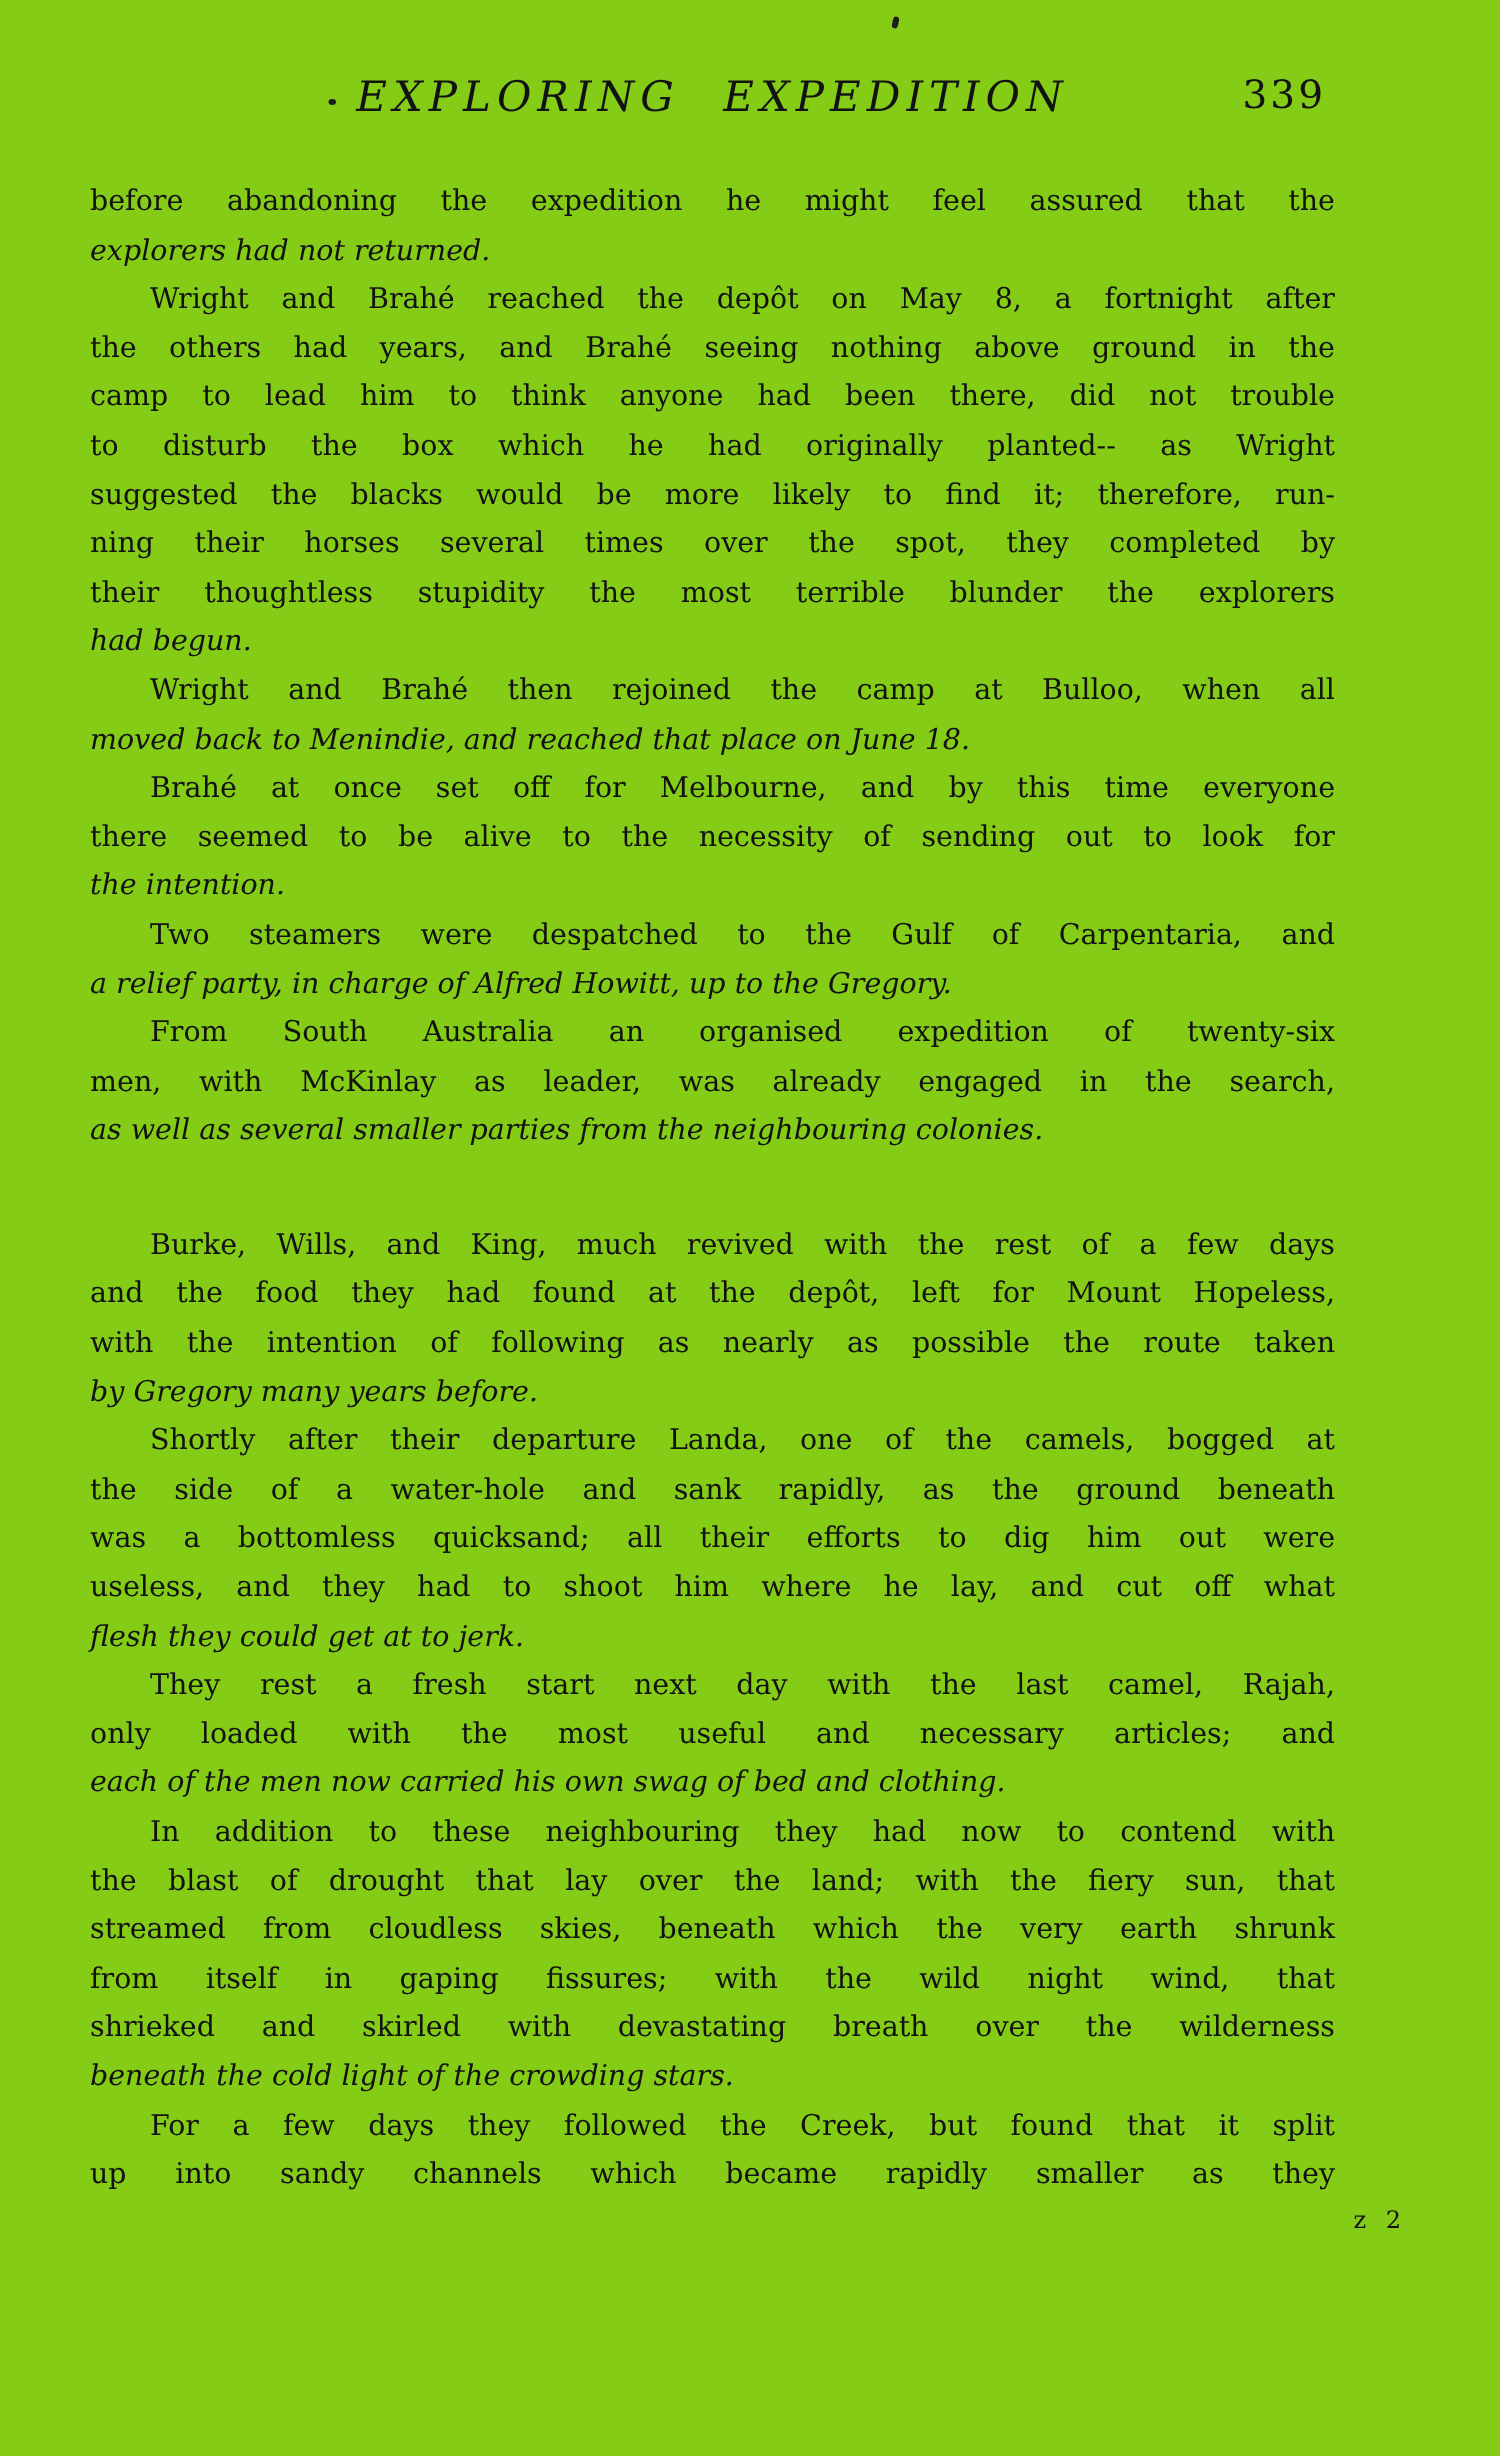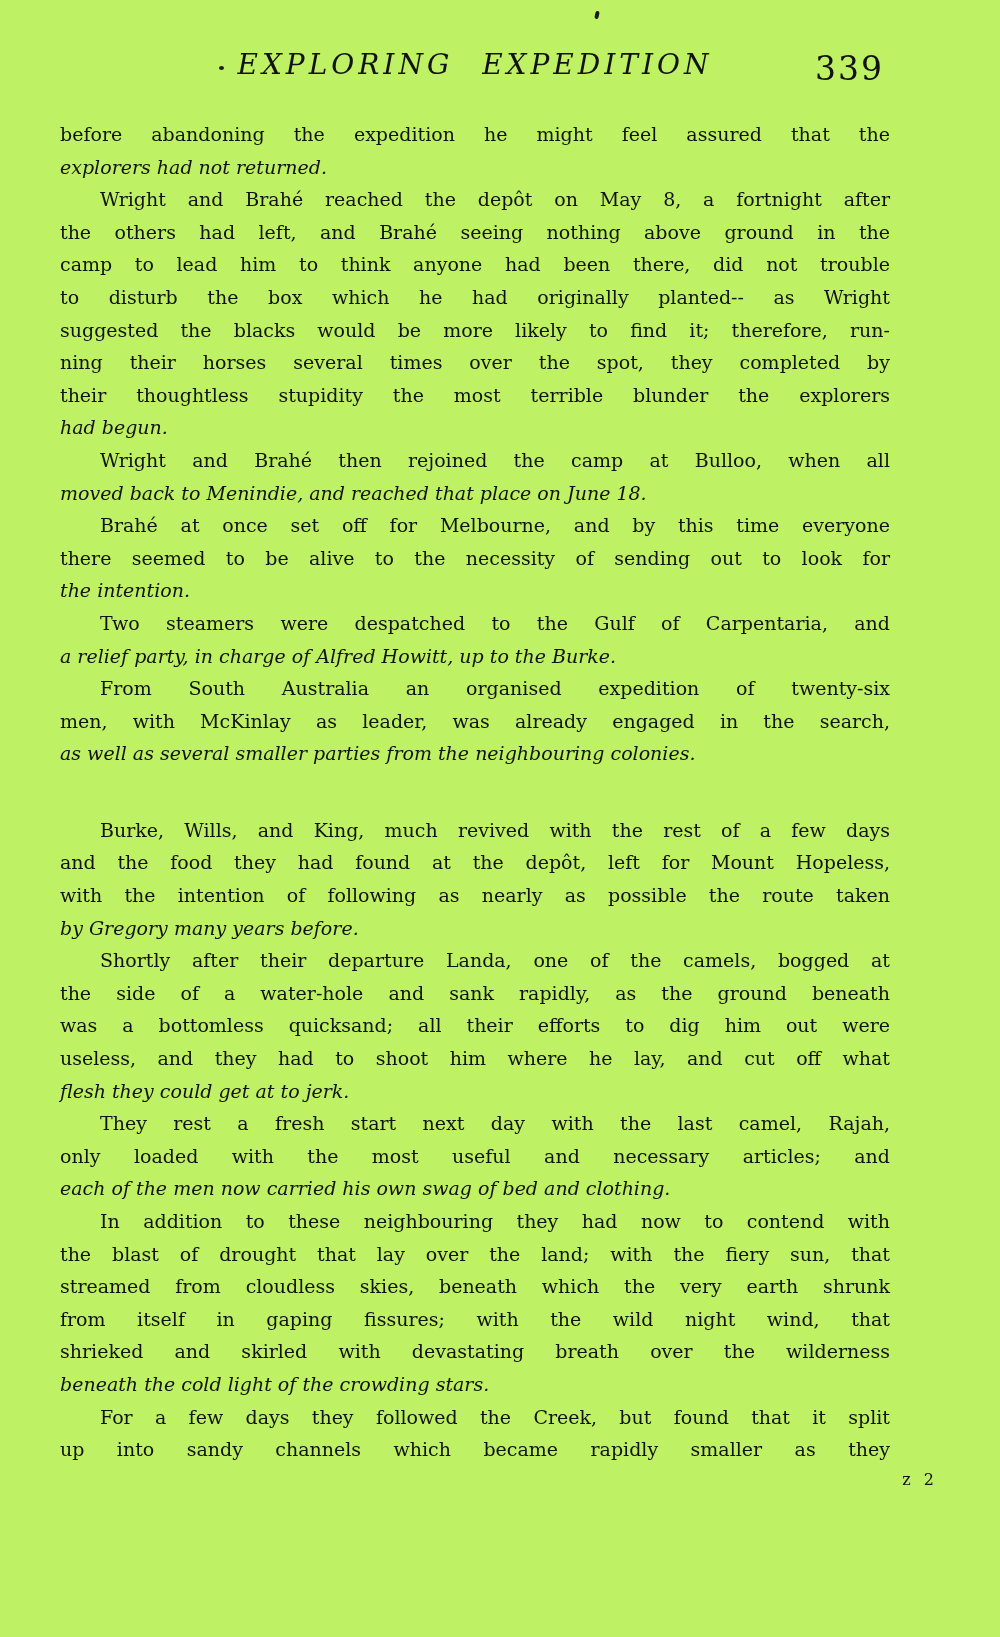--- a/index.html
+++ b/index.html
@@ -2,21 +2,21 @@
 <html><head>
 <meta charset="utf-8">
 <style>
   * { box-sizing: border-box; }
   html, body { margin: 0; padding: 0; background: #ffffff; }
 
   .page {
     position: relative;
     width: 1000px;
     height: 1637px;
-    background: #bef264;
+    background: #84cc16;
     color: #121212;
     font-family: "DejaVu Serif", serif;
     overflow: hidden;
   }
 
   
   .running-head {
     position: absolute;
     left: 60px;
     top: 48px;
@@ -30,21 +30,21 @@
     font-style: italic;
     font-size: 28px;
     letter-spacing: 4px;
     word-spacing: 16px;
     white-space: nowrap;
   }
   .head-pagenum {
     position: absolute;
     right: 6px;
     top: 1px;
-    font-size: 33px;
+    font-size: 26px;
     letter-spacing: 2px;
   }
 
   
   .text-block {
     position: absolute;
     left: 60px;
     top: 118px;
     width: 830px;
     font-size: 19px;
@@ -86,40 +86,40 @@
     <div class="head-pagenum">339</div>
   </div>
 
   <div class="text-block">
       <div class="paragraph">
         <div class="line">before abandoning the expedition he might feel assured that the</div>
         <div class="line no-just">explorers had not returned.</div>
       </div>
       <div class="paragraph">
         <div class="line indent">Wright and Brahé reached the depôt on May 8, a fortnight after</div>
-        <div class="line">the others had left, and Brahé seeing nothing above ground in the</div>
+        <div class="line">the others had years, and Brahé seeing nothing above ground in the</div>
         <div class="line">camp to lead him to think anyone had been there, did not trouble</div>
         <div class="line">to disturb the box which he had originally planted-- as Wright</div>
         <div class="line">suggested the blacks would be more likely to find it; therefore, run-</div>
         <div class="line">ning their horses several times over the spot, they completed by</div>
         <div class="line">their thoughtless stupidity the most terrible blunder the explorers</div>
         <div class="line no-just">had begun.</div>
       </div>
       <div class="paragraph">
         <div class="line indent">Wright and Brahé then rejoined the camp at Bulloo, when all</div>
         <div class="line no-just">moved back to Menindie, and reached that place on June 18.</div>
       </div>
       <div class="paragraph">
         <div class="line indent">Brahé at once set off for Melbourne, and by this time everyone</div>
         <div class="line">there seemed to be alive to the necessity of sending out to look for</div>
         <div class="line no-just">the intention.</div>
       </div>
       <div class="paragraph">
         <div class="line indent">Two steamers were despatched to the Gulf of Carpentaria, and</div>
-        <div class="line no-just">a relief party, in charge of Alfred Howitt, up to the Burke.</div>
+        <div class="line no-just">a relief party, in charge of Alfred Howitt, up to the Gregory.</div>
       </div>
       <div class="paragraph">
         <div class="line indent">From South Australia an organised expedition of twenty-six</div>
         <div class="line">men, with McKinlay as leader, was already engaged in the search,</div>
         <div class="line no-just">as well as several smaller parties from the neighbouring colonies.</div>
       </div>
       <div class="paragraph space-before">
         <div class="line indent">Burke, Wills, and King, much revived with the rest of a few days</div>
         <div class="line">and the food they had found at the depôt, left for Mount Hopeless,</div>
         <div class="line">with the intention of following as nearly as possible the route taken</div>

